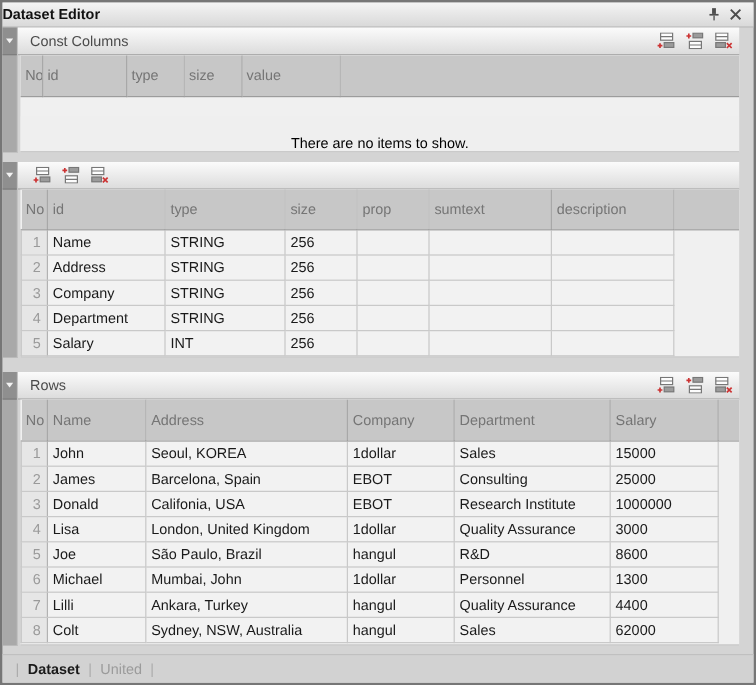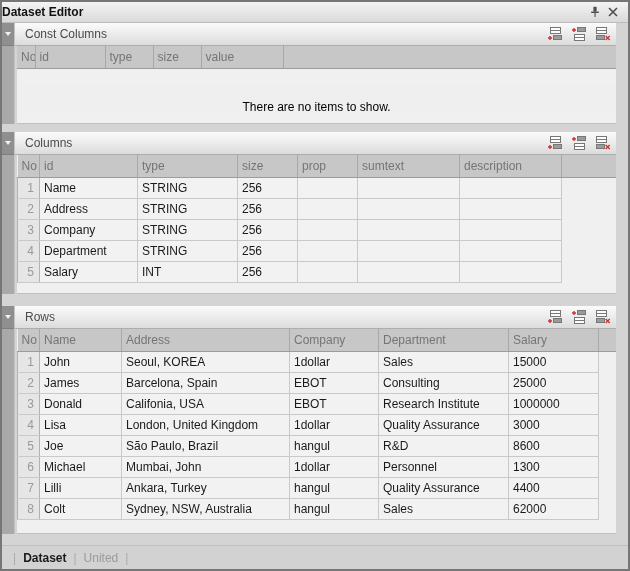--- a/index.html
+++ b/index.html
@@ -42,21 +42,21 @@
     display:flex; align-items:center;
     padding:0 4px 0 10px;
   }
   .sec-header .sec-title { color:#4a4a4a; flex:1; }
   .toolbar { display:flex; gap:5px; }
   .tool-btn { width:19px; height:17px; display:flex; align-items:center; justify-content:center; }
   
   .table-wrap { flex:1; background:#f0f0f0; border-bottom:1px solid #bfbfbf; margin-left:2px; overflow:hidden; }
   table { border-collapse:collapse; table-layout:fixed; width:100%; }
   th {
-    height:22px; background:#c7c7c7; color:#757575; font-weight:normal;
+    height:34px; background:#c7c7c7; color:#757575; font-weight:normal;
     text-align:left; padding:0 3px 0 4px;
     border-right:1px solid #a8a8a8; border-bottom:1px solid #9c9c9c;
     overflow:hidden; white-space:nowrap;
   }
   th.num, td.num { text-align:right; padding-right:5px; }
   th.filler { border-right:none; }
   td {
     height:21px; background:#f2f2f2; color:#1a1a1a;
     padding:0 3px 0 4px;
     border-right:1px solid #c9c9c9; border-bottom:1px solid #c9c9c9;
@@ -160,21 +160,20 @@
 </div>
 
 <div class="section sec-columns">
   <div class="gutter">
     <div class="collapse-btn">
       <span class="collapse-arrow"></span>
     </div>
   </div>
   <div class="sec-content">
     <div class="sec-header">
-      <span class="sec-title">Columns</span>
       <span class="toolbar">
   <span class="tool-btn">
     <svg width="16" height="14" viewBox="0 0 16 14">
       <rect x="3.5" y="0.5" width="10" height="6" fill="#fdfdfd" stroke="#777"></rect>
       <line x1="3.5" y1="3.5" x2="13.5" y2="3.5" stroke="#777"></line>
       <rect x="6.5" y="8.5" width="8" height="4" fill="#9b9b9b" stroke="#777"></rect>
       <path d="M3 9v4M1 11h4" stroke="#cc3333" stroke-width="1.4" fill="none"></path>
     </svg>
   </span>
   <span class="tool-btn">

